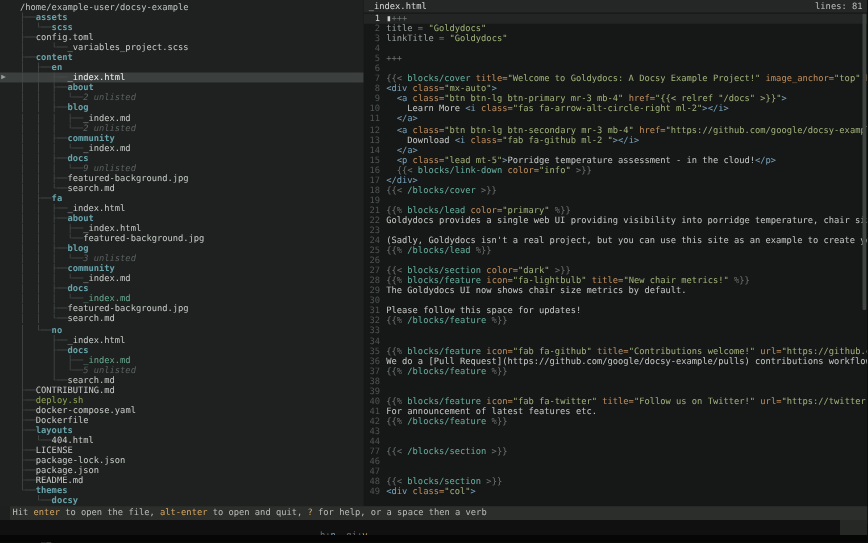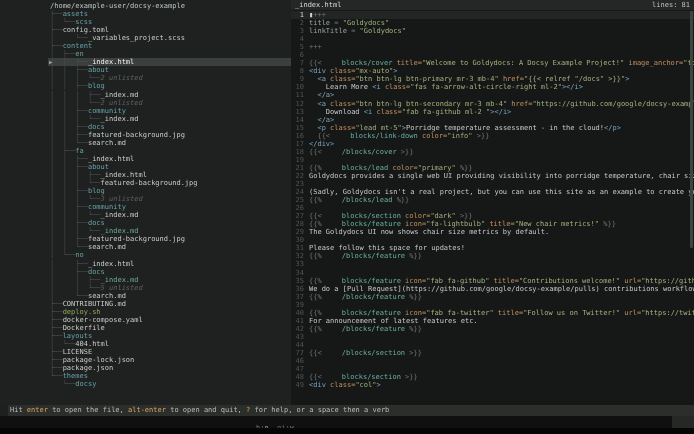--- a/index.html
+++ b/index.html
@@ -10,26 +10,26 @@
     font-size:7px;line-height:8.06px;
     -webkit-font-smoothing:antialiased;
     cursor:default;
   }
   .main{position:absolute;top:0;left:0;width:694px;height:405px;display:flex;}
   
   .tree-panel{
     position:relative;width:291px;height:405px;background:#1e211f;
     overflow:hidden;flex:none;padding-top:2px;box-sizing:border-box;
   }
-  .trow{position:relative;height:8.06px;line-height:8.06px;white-space:pre;overflow:hidden;padding-left:2px;margin-left:48px;}
+  .trow{position:relative;height:8.06px;line-height:8.06px;white-space:pre;overflow:hidden;padding-left:16px;}
   .trow.sel{background:#3b3f3d;}
   .marker{position:absolute;left:1px;top:0;color:#9aa09d;font-size:6px;}
   .pfx{color:#4b504e;}
   .n-root{color:#bfc6c4;}
-  .n-dir{color:#68a2aa;}
+  .n-dir{color:#68a2aa;font-weight:bold;}
   .n-file{color:#c9cdca;}
   .n-exec{color:#94a857;}
   .n-mod{color:#6aab92;}
   .n-unlisted{color:#5c6260;font-style:italic;}
   .trow.sel .n-file{color:#f1f3f1;}
   
   .preview-panel{
     position:relative;width:403px;height:405px;background:#161817;
     overflow:hidden;flex:none;
   }
@@ -42,21 +42,21 @@
   .code{position:relative;padding-top:1px;}
   .cl{height:8.06px;line-height:8.06px;white-space:pre;overflow:hidden;}
   .cl.first{background:#222524;}
   .ln{display:inline-block;width:13px;text-align:right;margin-right:5px;color:#4e5452;}
   .cl.first .ln{color:#d5d9d6;}
   .dim{color:#6e7472;}
   .key{color:#9ba4a1;}
   .str{color:#a3b37c;}
   .attr{color:#c2905f;text-align:right;}
   .tag{color:#7aa4bf;}
-  .kw{color:#68b0a0;margin-left:16px;}
+  .kw{color:#68b0a0;}
   .txt{color:#c6cac7;}
   .blk{color:#ced3d0;}
   .scroll-thumb{position:absolute;right:1px;top:11px;width:3px;height:237px;background:#3f4441;border-radius:1px;}
   
   .status-bar{
     position:absolute;top:405px;left:8px;width:694px;height:14px;line-height:11px;
     background:#2c2e2c;padding-left:2px;box-sizing:border-box;white-space:pre;overflow:hidden;
   }
   .sfg{color:#b9bdb9;}
   .skey{color:#d7a65f;}
@@ -91,20 +91,21 @@
           <div class="trow"><span class="pfx">│  ├──</span><span class="n-dir">en</span></div>
           <div class="trow sel"><span class="marker">▶</span><span class="pfx">│  │  ├──</span><span class="n-file">_index.html</span></div>
           <div class="trow"><span class="pfx">│  │  ├──</span><span class="n-dir">about</span></div>
           <div class="trow"><span class="pfx">│  │  │  └──</span><span class="n-unlisted">2 unlisted</span></div>
           <div class="trow"><span class="pfx">│  │  ├──</span><span class="n-dir">blog</span></div>
           <div class="trow"><span class="pfx">│  │  │  ├──</span><span class="n-file">_index.md</span></div>
           <div class="trow"><span class="pfx">│  │  │  └──</span><span class="n-unlisted">2 unlisted</span></div>
           <div class="trow"><span class="pfx">│  │  ├──</span><span class="n-dir">community</span></div>
           <div class="trow"><span class="pfx">│  │  │  └──</span><span class="n-file">_index.md</span></div>
           <div class="trow"><span class="pfx">│  │  ├──</span><span class="n-dir">docs</span></div>
+          <div class="trow"><span class="pfx">│  │  │  └──</span><span class="n-unlisted">9 unlisted</span></div>
           <div class="trow"><span class="pfx">│  │  ├──</span><span class="n-file">featured-background.jpg</span></div>
           <div class="trow"><span class="pfx">│  │  └──</span><span class="n-file">search.md</span></div>
           <div class="trow"><span class="pfx">│  ├──</span><span class="n-dir">fa</span></div>
           <div class="trow"><span class="pfx">│  │  ├──</span><span class="n-file">_index.html</span></div>
           <div class="trow"><span class="pfx">│  │  ├──</span><span class="n-dir">about</span></div>
           <div class="trow"><span class="pfx">│  │  │  ├──</span><span class="n-file">_index.html</span></div>
           <div class="trow"><span class="pfx">│  │  │  └──</span><span class="n-file">featured-background.jpg</span></div>
           <div class="trow"><span class="pfx">│  │  ├──</span><span class="n-dir">blog</span></div>
           <div class="trow"><span class="pfx">│  │  │  └──</span><span class="n-unlisted">3 unlisted</span></div>
           <div class="trow"><span class="pfx">│  │  ├──</span><span class="n-dir">community</span></div>
@@ -121,20 +122,21 @@
           <div class="trow"><span class="pfx">│     └──</span><span class="n-file">search.md</span></div>
           <div class="trow"><span class="pfx">├──</span><span class="n-file">CONTRIBUTING.md</span></div>
           <div class="trow"><span class="pfx">├──</span><span class="n-exec">deploy.sh</span></div>
           <div class="trow"><span class="pfx">├──</span><span class="n-file">docker-compose.yaml</span></div>
           <div class="trow"><span class="pfx">├──</span><span class="n-file">Dockerfile</span></div>
           <div class="trow"><span class="pfx">├──</span><span class="n-dir">layouts</span></div>
           <div class="trow"><span class="pfx">│  └──</span><span class="n-file">404.html</span></div>
           <div class="trow"><span class="pfx">├──</span><span class="n-file">LICENSE</span></div>
           <div class="trow"><span class="pfx">├──</span><span class="n-file">package-lock.json</span></div>
           <div class="trow"><span class="pfx">├──</span><span class="n-file">package.json</span></div>
+          <div class="trow"><span class="pfx">├──</span><span class="n-file">README.md</span></div>
           <div class="trow"><span class="pfx">└──</span><span class="n-dir">themes</span></div>
           <div class="trow"><span class="pfx">   └──</span><span class="n-dir">docsy</span></div>
         </div>
     </div>
 
     <div class="preview-panel">
       <div class="preview-header">
         <span class="ph-name">_index.html</span>
         <span class="ph-lines">lines: 81</span>
       </div>
@@ -168,20 +170,21 @@
           <div class="cl"><span class="ln">28</span><span class="dim">{{% </span><span class="kw">blocks/feature</span><span class="dim"> </span><span class="attr">icon=</span><span class="str">"fa-lightbulb"</span><span class="dim"> </span><span class="attr">title=</span><span class="str">"New chair metrics!"</span><span class="dim"> %}}</span></div>
           <div class="cl"><span class="ln">29</span><span class="txt">The Goldydocs UI now shows chair size metrics by default.</span></div>
           <div class="cl"><span class="ln">30</span></div>
           <div class="cl"><span class="ln">31</span><span class="txt">Please follow this space for updates!</span></div>
           <div class="cl"><span class="ln">32</span><span class="dim">{{% </span><span class="kw">/blocks/feature</span><span class="dim"> %}}</span></div>
           <div class="cl"><span class="ln">33</span></div>
           <div class="cl"><span class="ln">34</span></div>
           <div class="cl"><span class="ln">35</span><span class="dim">{{% </span><span class="kw">blocks/feature</span><span class="dim"> </span><span class="attr">icon=</span><span class="str">"fab fa-github"</span><span class="dim"> </span><span class="attr">title=</span><span class="str">"Contributions welcome!"</span><span class="dim"> </span><span class="attr">url=</span><span class="str">"https://github.com/g</span></div>
           <div class="cl"><span class="ln">36</span><span class="txt">We do a [Pull Request](https://github.com/google/docsy-example/pulls) contributions workflow on </span></div>
           <div class="cl"><span class="ln">37</span><span class="dim">{{% </span><span class="kw">/blocks/feature</span><span class="dim"> %}}</span></div>
+          <div class="cl"><span class="ln">38</span></div>
           <div class="cl"><span class="ln">39</span></div>
           <div class="cl"><span class="ln">40</span><span class="dim">{{% </span><span class="kw">blocks/feature</span><span class="dim"> </span><span class="attr">icon=</span><span class="str">"fab fa-twitter"</span><span class="dim"> </span><span class="attr">title=</span><span class="str">"Follow us on Twitter!"</span><span class="dim"> </span><span class="attr">url=</span><span class="str">"https://twitter.com/</span></div>
           <div class="cl"><span class="ln">41</span><span class="txt">For announcement of latest features etc.</span></div>
           <div class="cl"><span class="ln">42</span><span class="dim">{{% </span><span class="kw">/blocks/feature</span><span class="dim"> %}}</span></div>
           <div class="cl"><span class="ln">43</span></div>
           <div class="cl"><span class="ln">44</span></div>
           <div class="cl"><span class="ln">77</span><span class="dim">{{&lt; </span><span class="kw">/blocks/section</span><span class="dim"> &gt;}}</span></div>
           <div class="cl"><span class="ln">46</span></div>
           <div class="cl"><span class="ln">47</span></div>
           <div class="cl"><span class="ln">48</span><span class="dim">{{&lt; </span><span class="kw">blocks/section</span><span class="dim"> &gt;}}</span></div>

